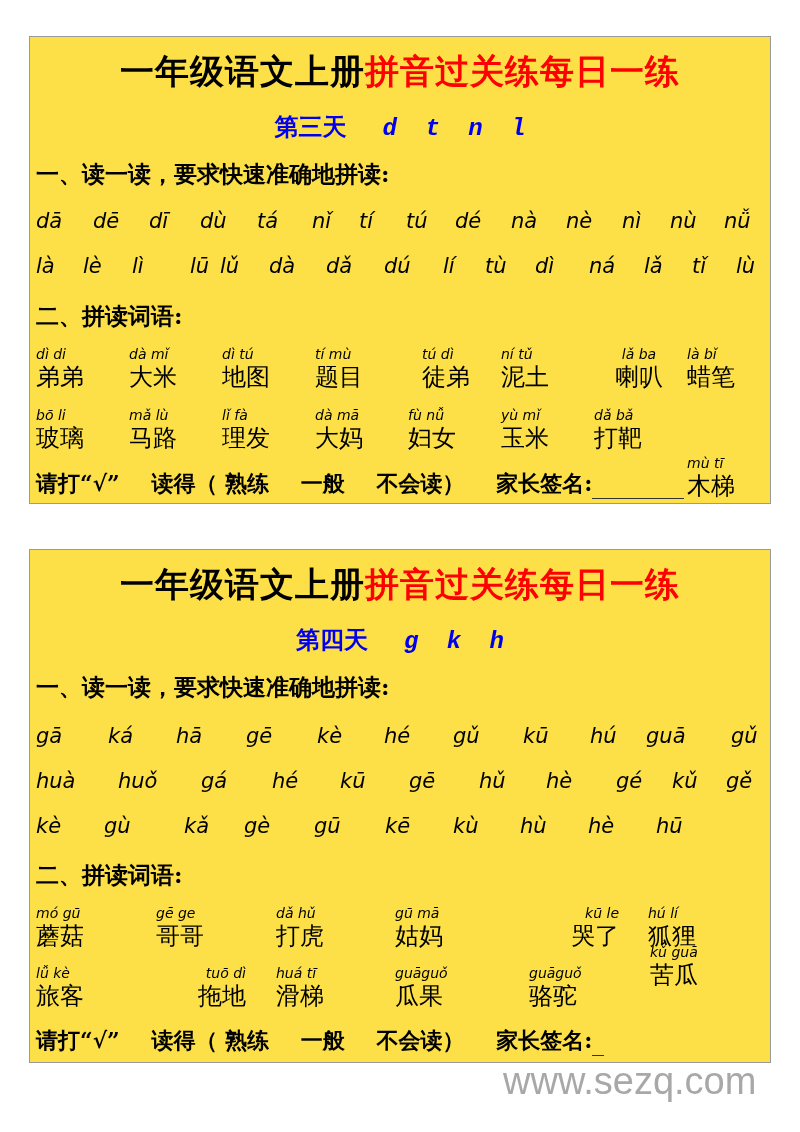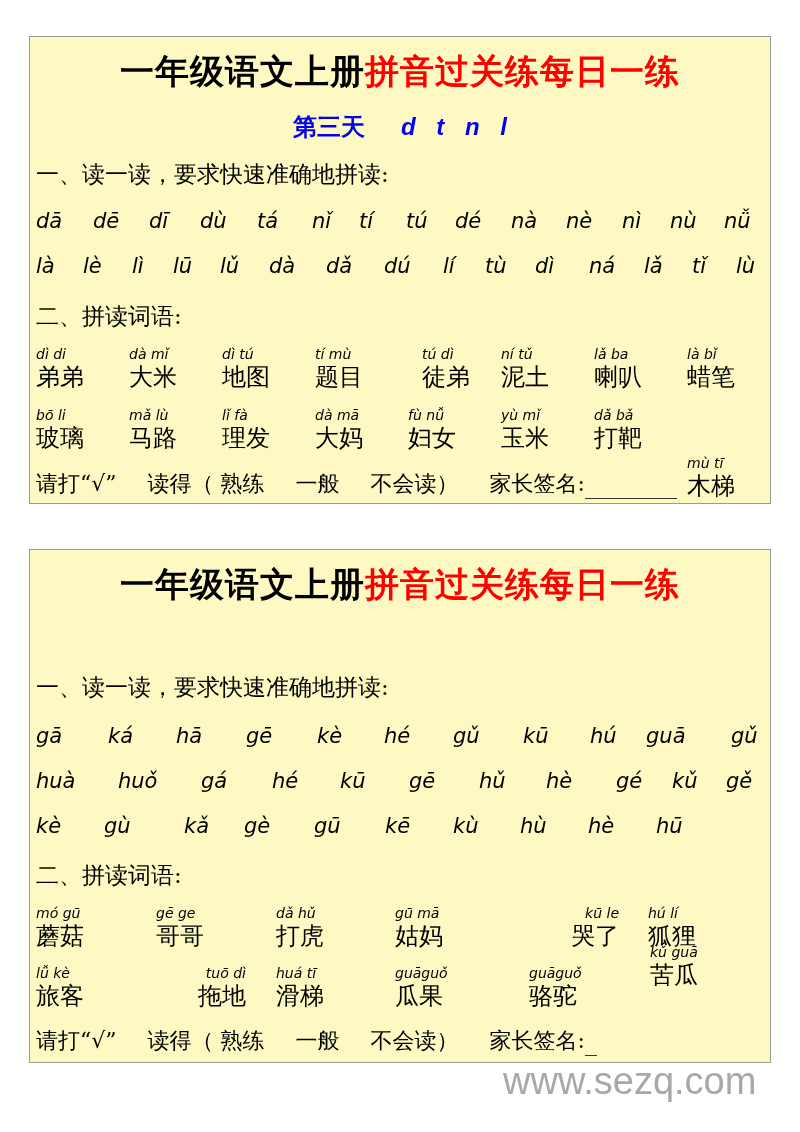--- a/index.html
+++ b/index.html
@@ -1,28 +1,28 @@
 <!DOCTYPE html>
 <html><head>
 <meta charset="utf-8">
 <style>
   html,body{margin:0;padding:0;background:#fff;}
   body{width:800px;height:1132px;position:relative;overflow:hidden;font-family:"DejaVu Sans",sans-serif;color:#000;}
-  .card{position:absolute;border:1.5px solid #9a9a9a;background:#fef9c3;box-sizing:border-box;}
+  .card{position:absolute;border:1.5px solid #9a9a9a;background:#fde047;box-sizing:border-box;}
   .title{position:absolute;left:0;right:0;text-align:center;font-family:"DejaVu Serif",serif;font-weight:bold;font-size:34px;letter-spacing:1px;}
   .title .red{color:#ff0000;}
   .sub{position:absolute;left:0;right:0;text-align:center;color:#0000ee;font-weight:bold;font-size:24px;font-family:"DejaVu Serif",serif;}
-  .sub .letters{font-family:Liberation Sans, sans-serif;font-style:italic;font-weight:bold;margin-left:36px;word-spacing:14px;}
-  .sec{position:absolute;left:6px;font-family:"DejaVu Serif",serif;font-weight:normal;font-size:23px;}
+  .sub .letters{font-family:Liberation Mono, monospace;font-style:italic;font-weight:bold;margin-left:36px;word-spacing:14px;}
+  .sec{position:absolute;left:6px;font-family:"DejaVu Serif",serif;font-weight:bold;font-size:23px;}
   .prow{position:absolute;left:6px;font-family:"DejaVu Sans",sans-serif;font-style:italic;font-size:21px;}
   .prow span{position:absolute;white-space:nowrap;}
   .word{position:absolute;width:90px;}
   .word .py{display:block;font-style:italic;font-size:14px;font-family:"DejaVu Sans",sans-serif;white-space:nowrap;height:18px;line-height:18px;}
   .word .hz{display:block;font-family:"DejaVu Serif",serif;font-size:24px;line-height:28px;white-space:nowrap;}
-  .footer{position:absolute;left:6px;font-family:"DejaVu Serif",serif;font-weight:normal;font-size:22px;white-space:nowrap;}
+  .footer{position:absolute;left:6px;font-family:"DejaVu Serif",serif;font-weight:bold;font-size:22px;white-space:nowrap;}
   .footer .gap{display:inline-block;width:24px;}
   .sig-line{display:inline-block;border-bottom:1.5px solid #333;vertical-align:bottom;height:22px;}
   .watermark{position:absolute;left:503px;top:1060px;font-family:"Liberation Sans",sans-serif;font-size:38px;color:#a8a8a8;letter-spacing:0px;}
 </style>
 </head>
 <body>
 
 <div class="card" style="left:29px;top:36px;width:742px;height:468px;">
   <div class="title" style="top:12px;">
     <span>一年级语文上册</span><span class="red">拼音过关练每日一练</span>
@@ -45,21 +45,21 @@
     <span style="left:475px">nà</span>
     <span style="left:530px">nè</span>
     <span style="left:586px">nì</span>
     <span style="left:634px">nù</span>
     <span style="left:688px">nǚ</span>
   </div>
   <div class="prow" style="top:217px;">
     <span style="left:0px">là</span>
     <span style="left:47px">lè</span>
     <span style="left:96px">lì</span>
-    <span style="left:137px">lū</span>
+    <span style="left:154px">lū</span>
     <span style="left:184px">lǔ</span>
     <span style="left:233px">dà</span>
     <span style="left:290px">dǎ</span>
     <span style="left:348px">dú</span>
     <span style="left:407px">lí</span>
     <span style="left:449px">tù</span>
     <span style="left:499px">dì</span>
     <span style="left:553px">ná</span>
     <span style="left:608px">lǎ</span>
     <span style="left:656px">tǐ</span>
@@ -86,21 +86,21 @@
         <span class="hz">题目</span>
       </div>
     <div class="word" style="left:392px;top:308px;">
         <span class="py">tú  dì</span>
         <span class="hz">徒弟</span>
       </div>
     <div class="word" style="left:471px;top:308px;">
         <span class="py">ní  tǔ</span>
         <span class="hz">泥土</span>
       </div>
-    <div class="word" style="left:564px;top:308px;">
+    <div class="word" style="left:564px;top:308px;text-align:center;">
         <span class="py">lǎ  ba</span>
         <span class="hz">喇叭</span>
       </div>
     <div class="word" style="left:657px;top:308px;">
         <span class="py">là  bǐ</span>
         <span class="hz">蜡笔</span>
       </div>
   </div>
   <div>
     <div class="word" style="left:6px;top:369px;">
@@ -143,20 +143,23 @@
     <span>熟练</span><span class="gap"></span>
     <span>一般</span><span class="gap"></span>
     <span>不会读）</span><span class="gap"></span>
     <span>家长签名:</span><span class="sig-line" style="width:92px;"></span>
   </div>
 </div>
 
 <div class="card" style="left:29px;top:549px;width:742px;height:514px;border-bottom-color:#9a9a9a;">
   <div class="title" style="top:12px;">
     <span>一年级语文上册</span><span class="red">拼音过关练每日一练</span>
+  </div>
+  <div class="sub" style="top:74px;">
+    <span>第四天</span><span class="letters">g  k  h</span>
   </div>
   <div class="sec" style="top:122px;">一、读一读，要求快速准确地拼读:</div>
 
   <div class="prow" style="top:174px;">
     <span style="left:0px">gā</span>
     <span style="left:72px">ká</span>
     <span style="left:140px">hā</span>
     <span style="left:210px">gē</span>
     <span style="left:281px">kè</span>
     <span style="left:348px">hé</span>

